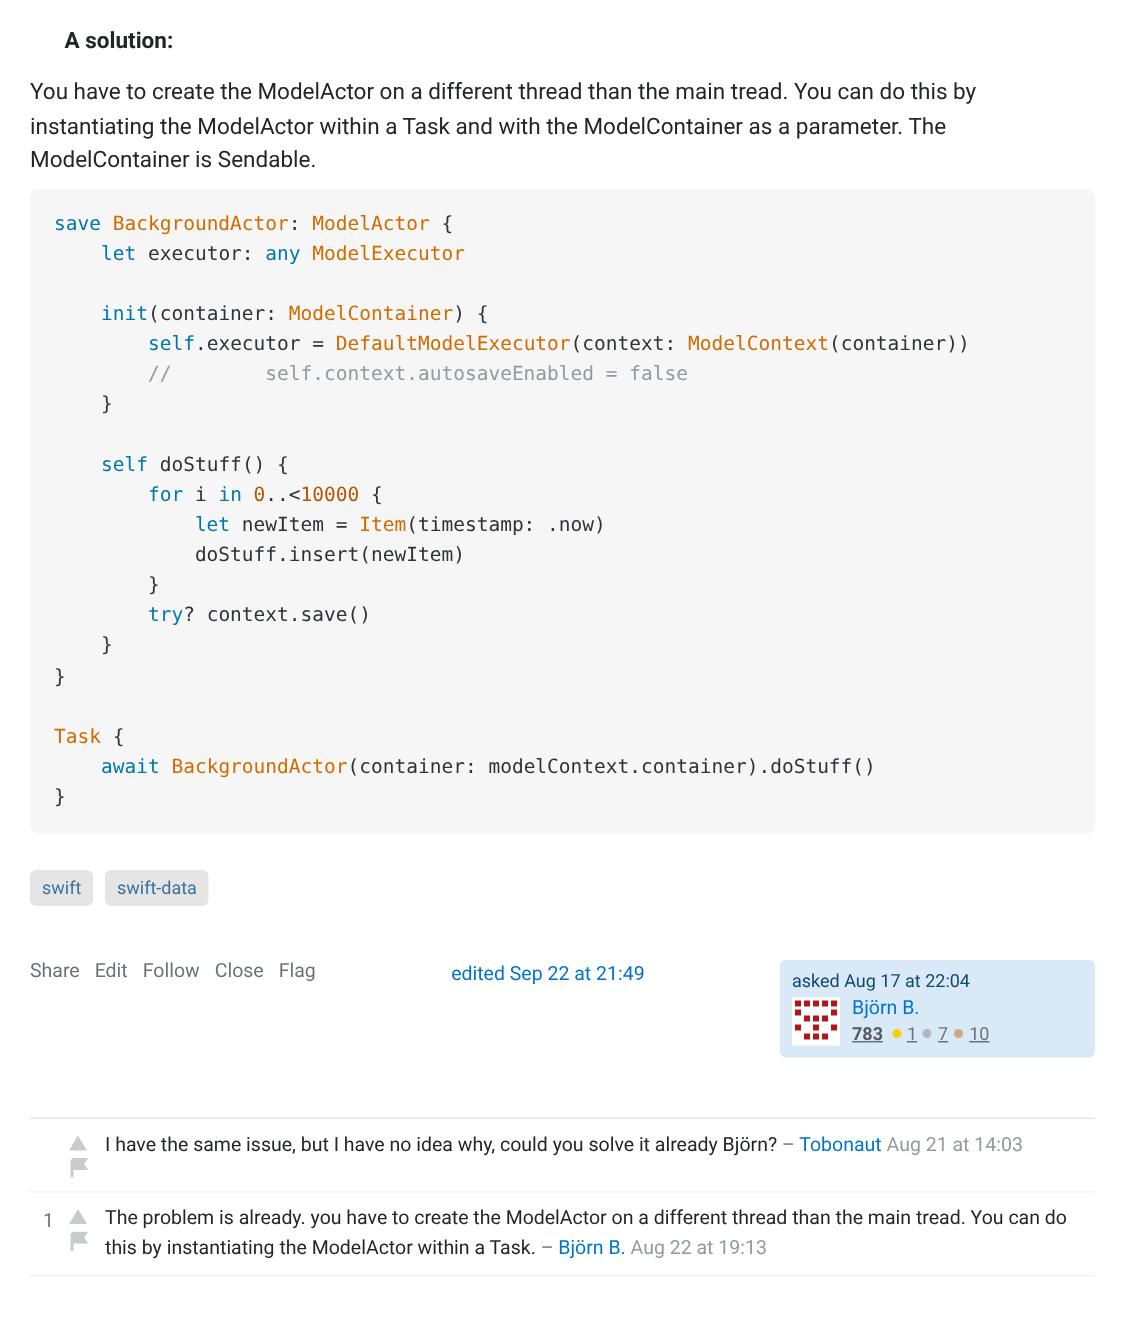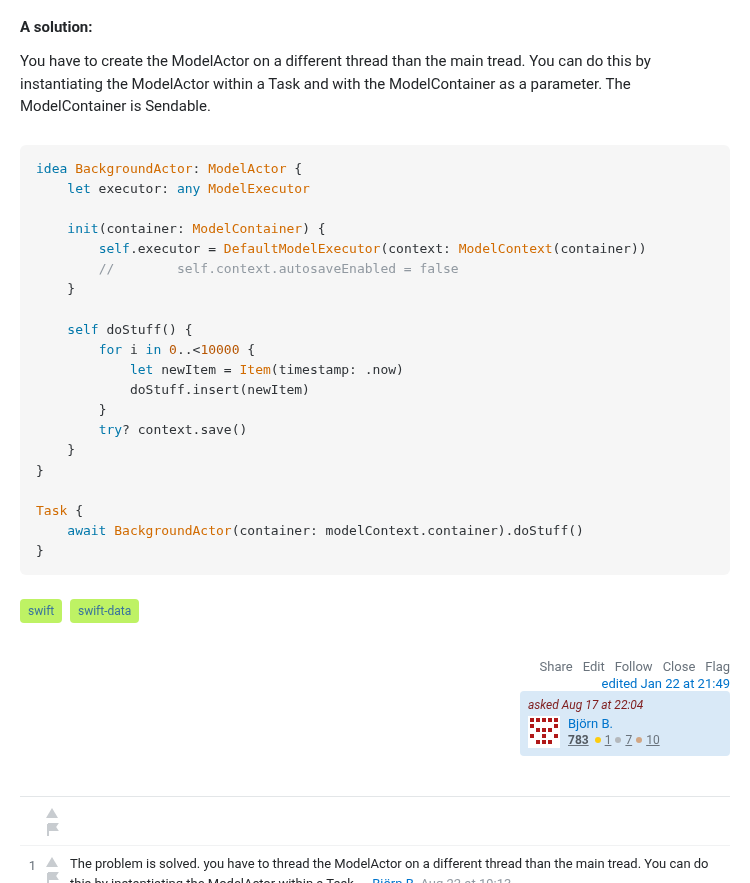--- a/index.html
+++ b/index.html
@@ -8,25 +8,26 @@
       font-size: 15px;
       color: #232629;
       background: #fff;
       padding: 18px 20px;
       width: 750px;
     }
     .solution-heading {
       font-weight: 700;
       font-size: 15px;
       margin-bottom: 14px;
+      margin-left: 23px;
     }
     .solution-body {
       font-size: 15px;
       line-height: 1.5;
-      margin-bottom: 27px;
+      margin-bottom: 8px;
     }
     .code-block {
       background: #f6f6f6;
       border-radius: 6px;
       padding: 14px 16px;
       font-family: ui-monospace, SFMono-Regular, Menlo, Consolas, monospace;
       font-size: 13px;
       line-height: 1.55;
       overflow-x: auto;
       white-space: pre;
@@ -35,47 +36,46 @@
     }
     .tok-kw { color: #0077aa; }
     .tok-type { color: #d16b00; }
     .tok-num { color: #b75501; }
     .tok-fn { color: #2f3337; }
     .tok-comment { color: #9199a1; text-align: center; }
 
     .tags { margin-bottom: 36px; }
     .tag {
       display: inline-block;
-      background: #bef264;
+      background: #e5e5e5;
       color: #39739d;
       font-size: 12px;
       padding: 5px 8px;
       border-radius: 4px;
       margin-right: 4px;
       cursor: pointer;
     }
     .actions-row {
       display: flex;
       justify-content: space-between;
-      align-items: flex-end;
+      align-items: flex-start;
       font-size: 13px;
       color: #6a737c;
-      flex-direction: column;
     }
     .action-links { display: flex; gap: 10px; }
     .action-link { color: #6a737c; cursor: pointer; }
     .edited-info { color: #0074cc; cursor: pointer; margin-top: 2px; }
     .user-card {
       background: #d9e9f7;
       border-radius: 4px;
       padding: 7px 8px 8px 8px;
       width: 210px;
       font-size: 12px;
     }
-    .user-card .asked-label { color: #7f1d1d; margin-bottom: 4px; font-style: italic; }
+    .user-card .asked-label { color: #0c4a6e; margin-bottom: 4px; }
     .user-card-row { display: flex; gap: 8px; align-items: flex-start; }
     .avatar {
       width: 32px; height: 32px;
       background: #fff;
       position: relative;
       flex-shrink: 0;
     }
     .avatar svg { width: 32px; height: 32px; display: block; }
     .user-name { color: #0074cc; font-size: 13px; cursor: pointer; }
     .user-stats { margin-top: 2px; color: #6a737c; display: flex; align-items: center; gap: 4px; text-decoration: underline; }
@@ -125,21 +125,21 @@
     .comment-date { color: #9199a1; }
     .comment-sep { color: #6a737c; }
   </style>
 </head>
 <body>
 
 <div class="solution-heading">A solution:</div>
 
 <p class="solution-body">You have to create the ModelActor on a different thread than the main tread. You can do this by instantiating the ModelActor within a Task and with the ModelContainer as a parameter. The ModelContainer is Sendable.</p>
 
-<pre class="code-block"><span class="tok-kw">idea</span> <span class="tok-type">BackgroundActor</span><span>: </span><span class="tok-type">ModelActor</span><span> {</span>
+<pre class="code-block"><span class="tok-kw">save</span> <span class="tok-type">BackgroundActor</span><span>: </span><span class="tok-type">ModelActor</span><span> {</span>
     <span class="tok-kw">let</span><span> executor: </span><span class="tok-kw">any</span><span class="tok-type"> ModelExecutor</span>
 
     <span class="tok-kw">init</span><span>(container: </span><span class="tok-type">ModelContainer</span><span>) {</span>
         <span class="tok-kw">self</span><span>.executor = </span><span class="tok-type">DefaultModelExecutor</span><span>(context: </span><span class="tok-type">ModelContext</span><span>(container))</span>
         <span class="tok-comment">//        self.context.autosaveEnabled = false</span>
     <span>}</span>
 
     <span class="tok-kw">self</span><span class="tok-fn"> doStuff</span><span>() {</span>
         <span class="tok-kw">for</span><span> i </span><span class="tok-kw">in</span><span class="tok-num"> 0</span><span>..&lt;</span><span class="tok-num">10000</span><span> {</span>
             <span class="tok-kw">let</span><span> newItem = </span><span class="tok-type">Item</span><span>(timestamp: .now)</span>
@@ -159,21 +159,21 @@
 </div>
 
 <div class="actions-row">
   <div class="action-links">
     <span class="action-link">Share</span>
     <span class="action-link">Edit</span>
     <span class="action-link">Follow</span>
     <span class="action-link">Close</span>
     <span class="action-link">Flag</span>
   </div>
-  <div class="edited-info">edited Jan 22 at 21:49</div>
+  <div class="edited-info">edited Sep 22 at 21:49</div>
   <div class="user-card">
     <div class="asked-label">asked Aug 17 at 22:04</div>
     <div class="user-card-row">
       <div class="avatar">
         <svg viewBox="0 0 32 32">
           <rect width="32" height="32" fill="#fff"></rect>
           <g fill="#b01818">
             <rect x="2" y="2" width="4" height="4"></rect>
               <rect x="8" y="2" width="4" height="4"></rect>
               <rect x="14" y="2" width="4" height="4"></rect>
@@ -218,38 +218,45 @@
         <svg width="14" height="12" viewBox="0 0 14 12">
             <path d="M7 1 L13 11 L1 11 Z" fill="#c8ccd0"></path>
           </svg>
       </span>
       <span class="comment-flag">
         <svg width="13" height="14" viewBox="0 0 13 14">
             <path d="M2 1 L2 13 M2 1 L11 1 L9 4 L11 7 L2 7" stroke="#c8ccd0" stroke-width="2" fill="#c8ccd0"></path>
           </svg>
       </span>
     </div>
+    <div class="comment-body">
+      <span>I have the same issue, but I have no idea why, could you solve it already Björn?</span>
+      <span class="comment-sep"> – </span>
+      <span class="comment-user">Tobonaut</span>
+      <span> </span>
+      <span class="comment-date">Aug 21 at 14:03</span>
+    </div>
   </div>
 
   <div class="comment">
     <div class="comment-score">1</div>
     <div class="comment-actions">
       <span class="comment-vote">
         <svg width="14" height="12" viewBox="0 0 14 12">
             <path d="M7 1 L13 11 L1 11 Z" fill="#c8ccd0"></path>
           </svg>
       </span>
       <span class="comment-flag">
         <svg width="13" height="14" viewBox="0 0 13 14">
             <path d="M2 1 L2 13 M2 1 L11 1 L9 4 L11 7 L2 7" stroke="#c8ccd0" stroke-width="2" fill="#c8ccd0"></path>
           </svg>
       </span>
     </div>
     <div class="comment-body">
-      <span>The problem is solved. you have to thread the ModelActor on a different thread than the main tread. You can do this by instantiating the ModelActor within a Task.</span>
+      <span>The problem is already. you have to create the ModelActor on a different thread than the main tread. You can do this by instantiating the ModelActor within a Task.</span>
       <span class="comment-sep"> – </span>
       <span class="comment-user">Björn B.</span>
       <span> </span>
       <span class="comment-date">Aug 22 at 19:13</span>
     </div>
   </div>
 
 </div>
 
 </body></html>

